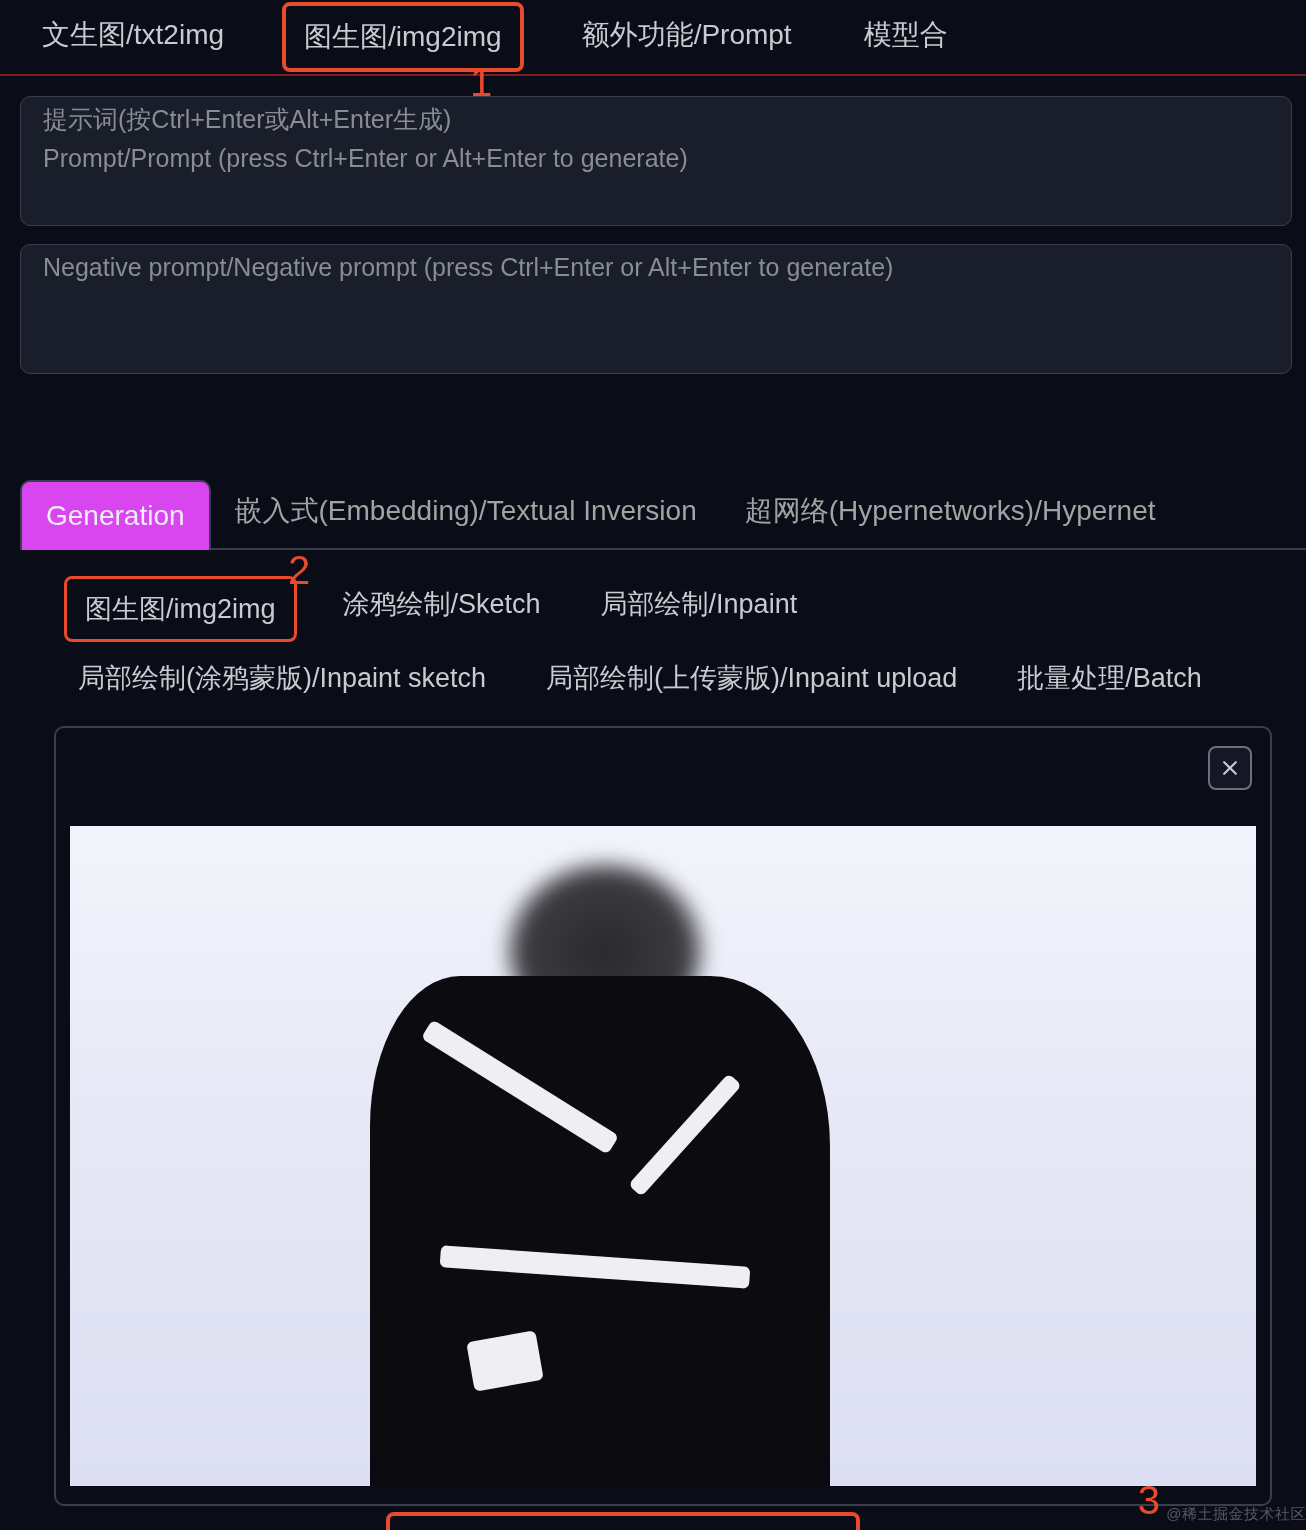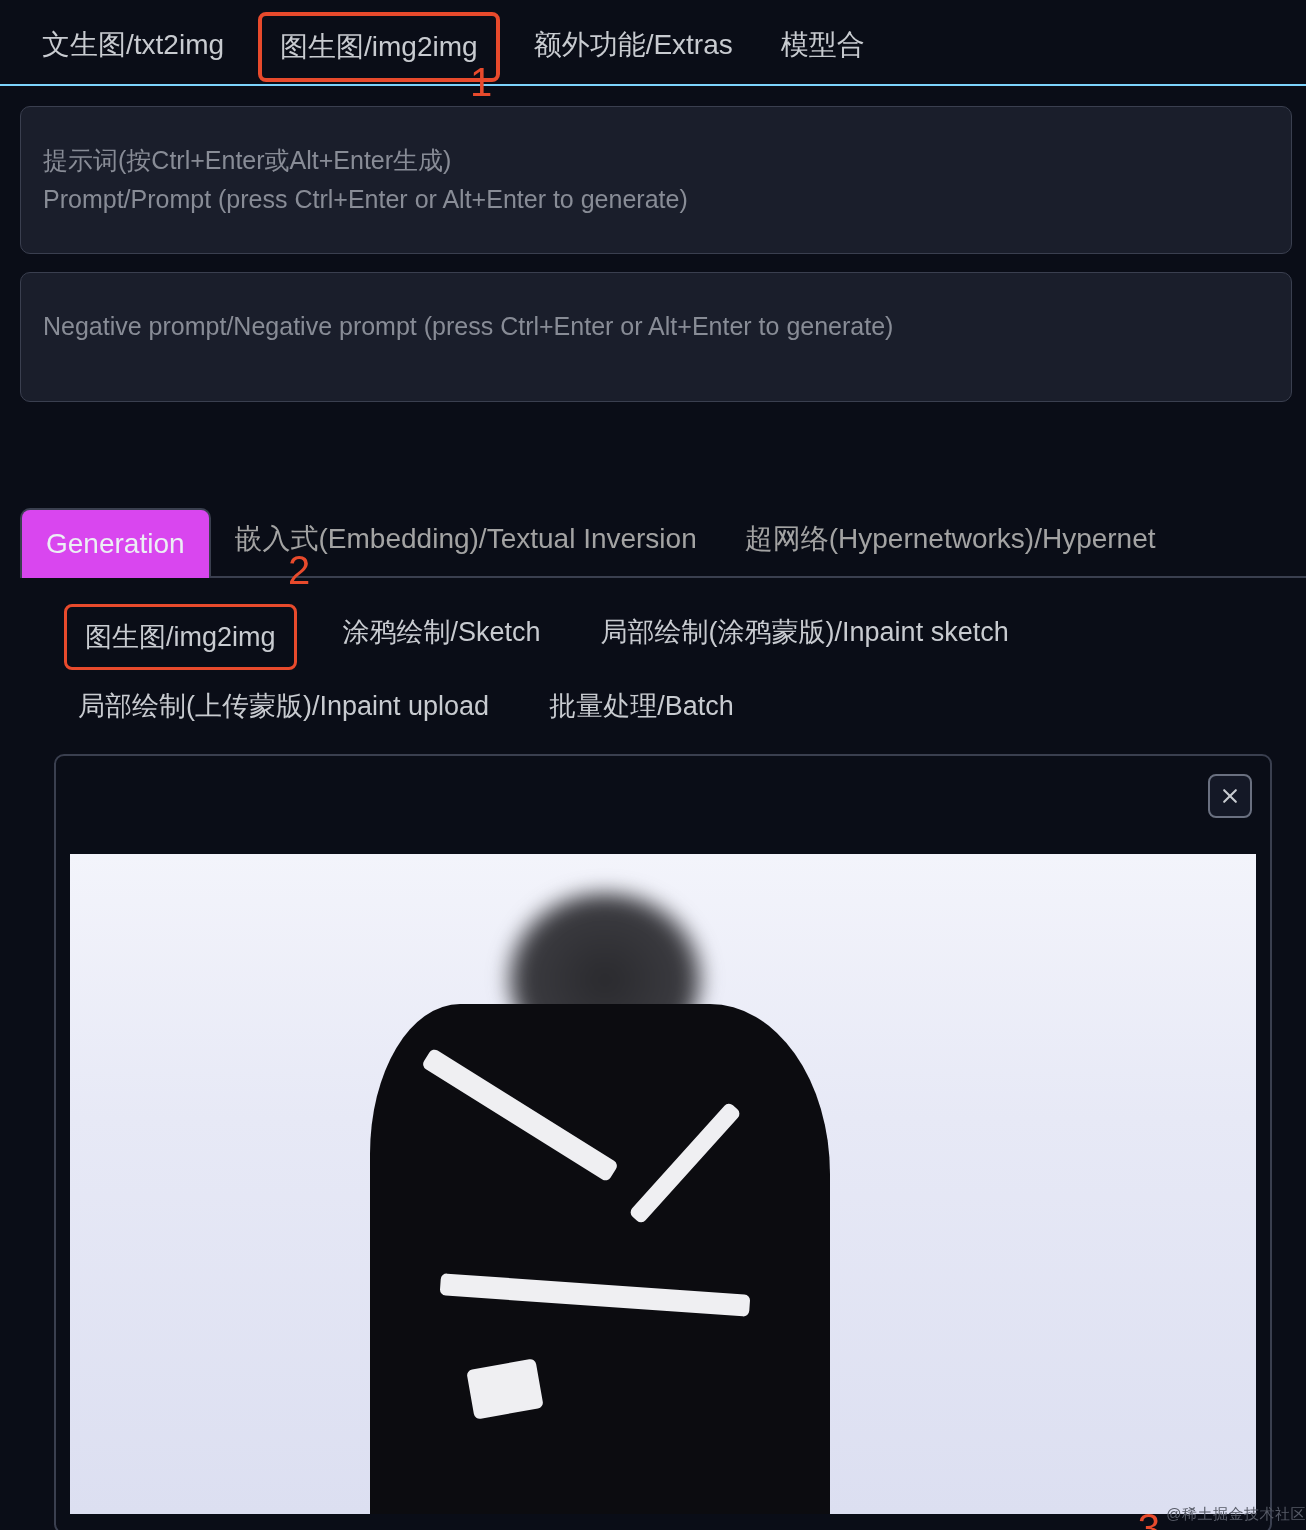--- a/index.html
+++ b/index.html
@@ -7,24 +7,24 @@
       background: #0a0d17;
       font-family: -apple-system, BlinkMacSystemFont, "Segoe UI", sans-serif;
       color: #c8cbd0;
       width: 1306px;
       height: 1530px;
       overflow: hidden;
       position: relative;
     }
     .top-tabs {
       display: flex;
-      gap: 20px;
-      padding: 10px 28px 0 28px;
+      gap: 44px;
+      padding: 0 28px 0 28px;
       align-items: center;
-      border-bottom: 2px solid #7dd3fc;
+      border-bottom: 2px solid #7f1d1d;
     }
     .top-tab {
       padding: 16px 14px 20px 14px;
       font-size: 28px;
       color: #c8cbd0;
       cursor: pointer;
       white-space: nowrap;
       position: relative;
     }
     .top-tab.active {
@@ -35,21 +35,21 @@
     .prompts {
       padding: 20px 14px 0 20px;
       display: flex;
       flex-direction: column;
       gap: 18px;
     }
     .prompt-box {
       background: #1a1e2b;
       border: 1px solid #3a3f4f;
       border-radius: 10px;
-      padding: 34px 22px;
+      padding: 3px 22px;
       min-height: 130px;
     }
     .prompt-line {
       font-size: 25px;
       color: #888c96;
       line-height: 1.55;
     }
     .mid-tabs-wrap { padding: 100px 0 0 20px; }
     .mid-tabs {
       display: flex;
@@ -175,21 +175,21 @@
       color: #565a66;
       letter-spacing: 0.5px;
     }
   </style>
 </head>
 <body>
 
 <div class="top-tabs">
   <div class="top-tab">文生图/txt2img</div>
   <div class="top-tab active">图生图/img2img</div>
-  <div class="top-tab">额外功能/Extras</div>
+  <div class="top-tab">额外功能/Prompt</div>
   <div class="top-tab">模型合</div>
 </div>
 
 <div class="prompts">
   <div class="prompt-box">
     <div class="prompt-line">提示词(按Ctrl+Enter或Alt+Enter生成)</div>
     <div class="prompt-line">Prompt/Prompt (press Ctrl+Enter or Alt+Enter to generate)</div>
   </div>
   <div class="prompt-box">
     <div class="prompt-line">Negative prompt/Negative prompt (press Ctrl+Enter or Alt+Enter to generate)</div>
@@ -199,20 +199,21 @@
 <div class="mid-tabs-wrap">
   <div class="mid-tabs">
     <div class="mid-tab active">Generation</div>
     <div class="mid-tab">嵌入式(Embedding)/Textual Inversion</div>
     <div class="mid-tab">超网络(Hypernetworks)/Hypernet</div>
   </div>
 
   <div class="sub-tabs">
     <div class="sub-tab active">图生图/img2img</div>
     <div class="sub-tab">涂鸦绘制/Sketch</div>
+    <div class="sub-tab">局部绘制/Inpaint</div>
     <div class="sub-tab">局部绘制(涂鸦蒙版)/Inpaint sketch</div>
     <div class="sub-tab">局部绘制(上传蒙版)/Inpaint upload</div>
     <div class="sub-tab">批量处理/Batch</div>
   </div>
 
   <div class="image-area">
     <div class="close-btn">
       <svg viewBox="0 0 24 24" fill="none" stroke="#c8cbd0" stroke-width="2.5" stroke-linecap="round">
         <line x1="5" y1="5" x2="19" y2="19"></line>
           <line x1="19" y1="5" x2="5" y2="19"></line>

